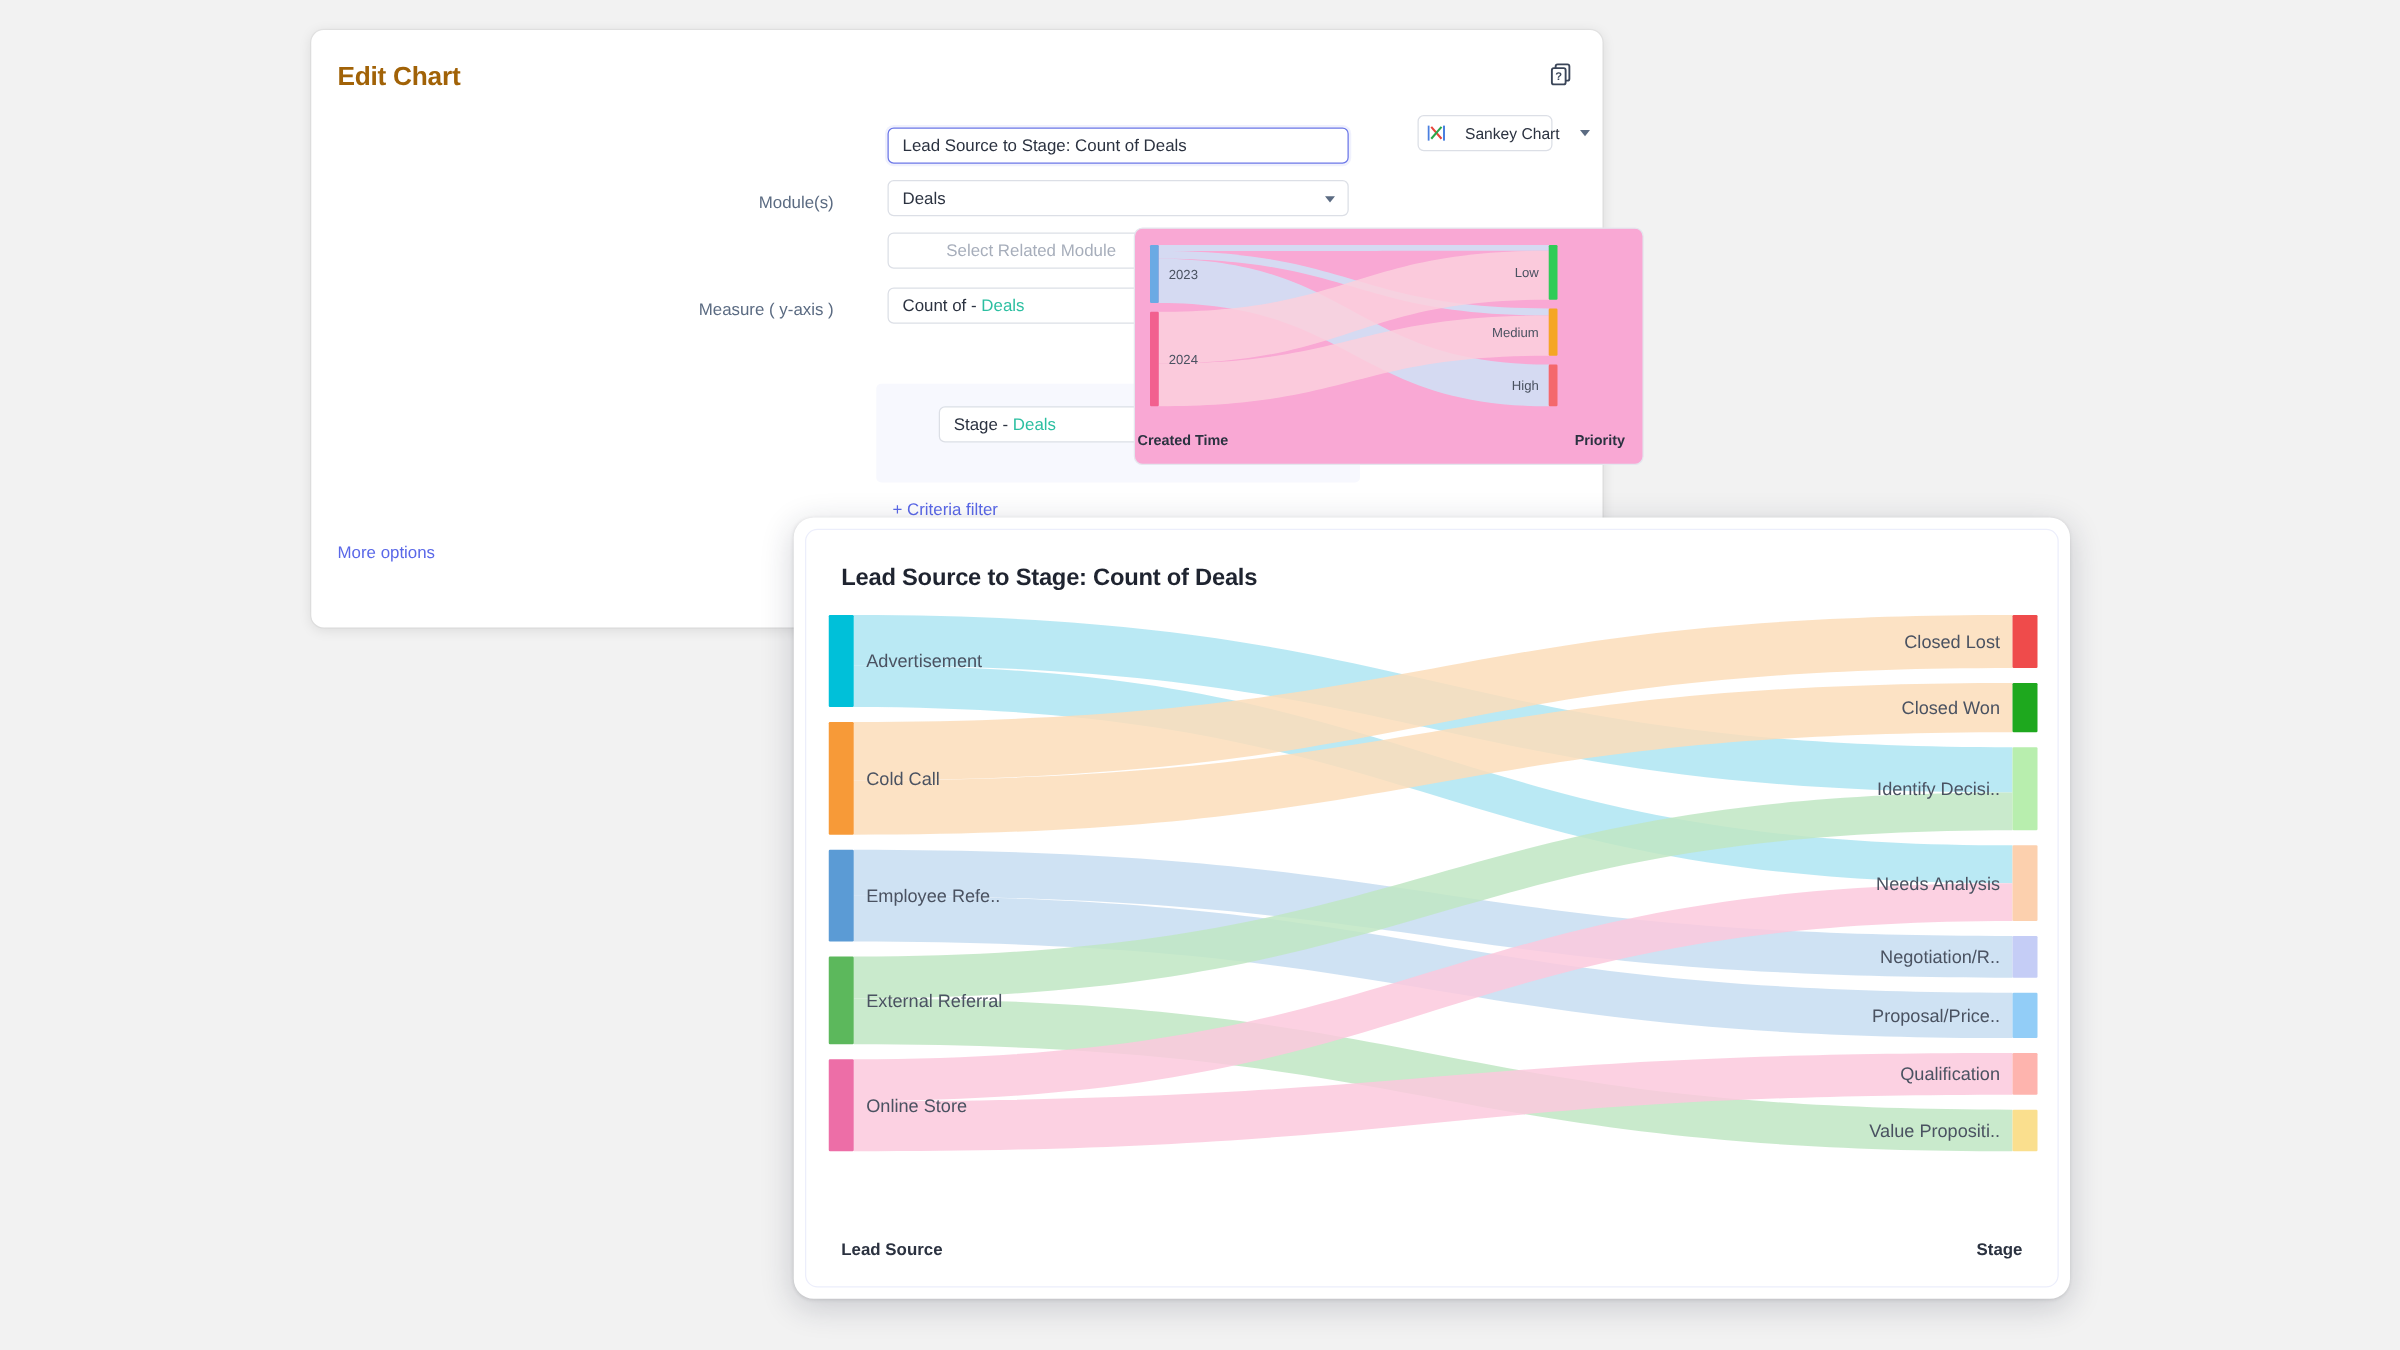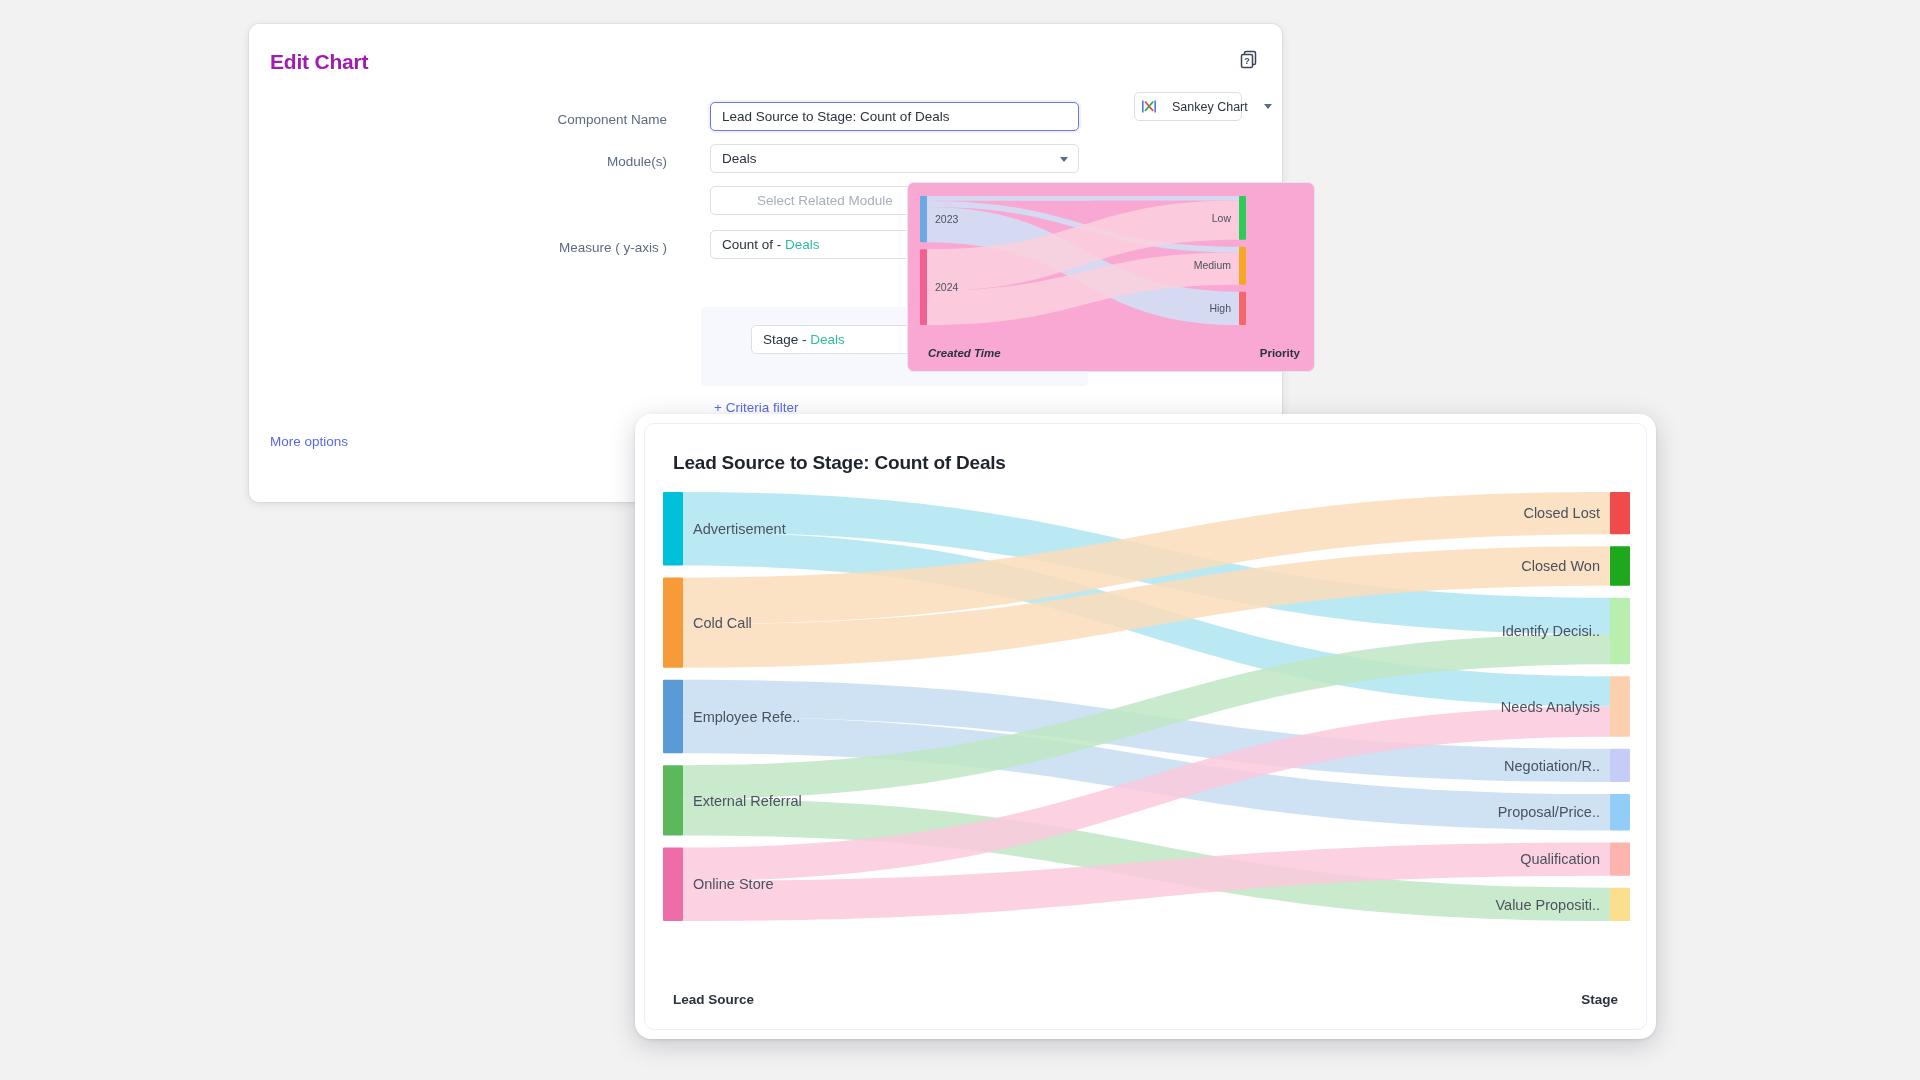--- a/index.html
+++ b/index.html
@@ -15,21 +15,21 @@
   .edit-panel {
     position: absolute;
     left: 249px; top: 24px;
     width: 1033px; height: 478px;
     background: #ffffff;
     border-radius: 10px;
     box-shadow: 0 2px 10px rgba(0,0,0,0.10), 0 0 0 1px rgba(0,0,0,0.04);
   }
   .edit-title {
     position: absolute; left: 21px; top: 26px;
-    font-size: 21px; font-weight: bold; color: #a21caf;
+    font-size: 21px; font-weight: bold; color: #a16207;
     letter-spacing: -0.2px;
   }
   .help-icon {
     position: absolute; right: 23px; top: 26px;
     width: 20px; height: 20px; cursor: pointer;
   }
   .row-label {
     position: absolute; right: 0; width: 440px;
     text-align: right; padding-right: 22px;
     font-size: 13.5px; color: #5b6b82; line-height: 36px;
@@ -146,21 +146,20 @@
 
     <div class="help-icon">
       <svg viewBox="0 0 20 20" width="20" height="20">
         <rect x="5.5" y="1.5" width="11" height="13" rx="1.6" fill="none" stroke="#3a4558" stroke-width="1.5"></rect>
         <rect x="2.5" y="4.5" width="11" height="13" rx="1.6" fill="#fff" stroke="#3a4558" stroke-width="1.5"></rect>
         <text x="8" y="14.3" font-size="9" font-family="'Liberation Sans',sans-serif" font-weight="bold" fill="#3a4558" text-anchor="middle">?</text>
       </svg>
     </div>
 
     <div style="position:absolute;left:0;top:78px;width:100%;height:30px;">
-      <div class="row-label">Component Name</div>
       <div class="fld focused" style="padding-right:11px;">Lead Source to Stage: Count of Deals</div>
     </div>
 
     <div style="position:absolute;left:0;top:120px;width:100%;height:30px;padding-left:31px;">
       <div class="row-label">Module(s)</div>
       <div class="fld">
         <span>Deals</span>
         <span class="caret"></span>
       </div>
     </div>
@@ -223,21 +222,21 @@
         <text y="39.96" font-size="10.5" fill="#4a5261" font-family="&quot;Liberation Sans&quot;,&quot;DejaVu Sans&quot;,sans-serif" x="27">2023</text>
         <rect x="12" y="66.36" width="7" height="75.64" fill="#f2608f" rx="1"></rect>
         <text y="107.96000000000001" font-size="10.5" fill="#4a5261" font-family="&quot;Liberation Sans&quot;,&quot;DejaVu Sans&quot;,sans-serif" x="27">2024</text>
         <rect x="331" y="13" width="7" height="43.7" fill="#2ecc57" rx="1"></rect>
         <text y="38.63" font-size="10.5" fill="#4a5261" font-family="&quot;Liberation Sans&quot;,&quot;DejaVu Sans&quot;,sans-serif" x="323" text-anchor="end">Low</text>
         <rect x="331" y="63.7" width="7" height="37.95" fill="#f5a623" rx="1"></rect>
         <text y="86.45500000000001" font-size="10.5" fill="#4a5261" font-family="&quot;Liberation Sans&quot;,&quot;DejaVu Sans&quot;,sans-serif" x="323" text-anchor="end">Medium</text>
         <rect x="331" y="108.65" width="7" height="33.35" fill="#f4686c" rx="1"></rect>
         <text y="129.105" font-size="10.5" fill="#4a5261" font-family="&quot;Liberation Sans&quot;,&quot;DejaVu Sans&quot;,sans-serif" x="323" text-anchor="end">High</text>
       </svg>
-    <div class="axlabel" style="left:20px;font-style:italic;">Created Time</div>
+    <div class="axlabel" style="left:2px;">Created Time</div>
     <div class="axlabel" style="right:14px;">Priority</div>
   </div>
 
   <div class="sankey-float">
     <div class="sankey-inner">
       <div class="sankey-title">Lead Source to Stage: Count of Deals</div>
       <div class="sankey-chart-area">
         <svg id="main-svg" width="1003" height="445" viewBox="0 0 1003 445">
             <g>
               <path d="M38,8 C501.5,8 501.5,113.71052631578948 965,113.71052631578948 L965,150.0263157894737 C501.5,150.0263157894737 501.5,48.10526315789473 38,48.10526315789473 Z" fill="#aee5f2" fill-opacity="0.85"></path>

